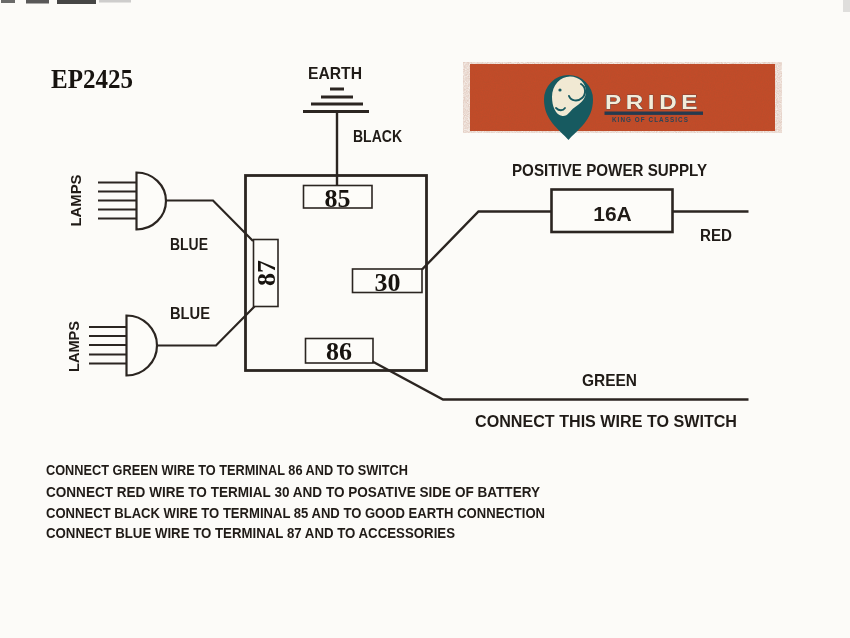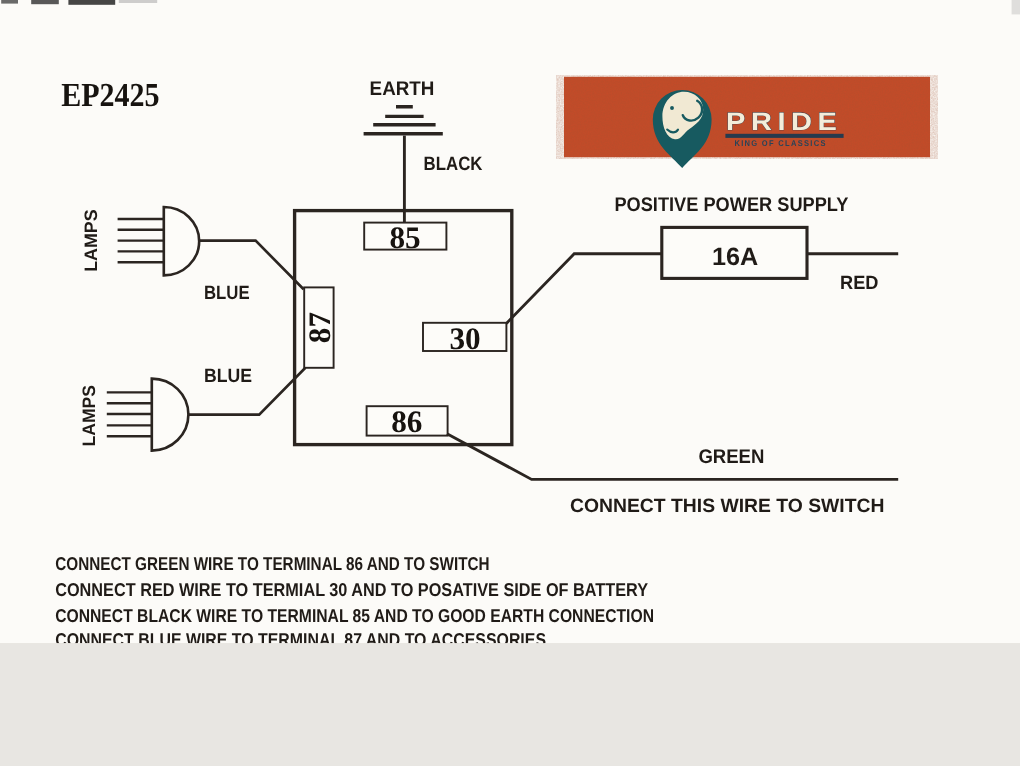--- a/index.html
+++ b/index.html
@@ -1,18 +1,18 @@
 <!DOCTYPE html>
 <html><head>
 <meta charset="utf-8">
 <style>
   html,body{margin:0;padding:0;background:#e8e6e2;}
   .page{
     position:relative;
-    width:850px;height:536px;
+    width:850px;height:638px;
     background:#fcfbf8;
     overflow:hidden;
     font-family:"Liberation Sans", sans-serif;
   }
   svg{display:block;}
   .ln{stroke:#2b2521;fill:none;}
   .bx{stroke:#2b2521;fill:#fdfcf9;}
   .lbl{font-family:"Liberation Sans",sans-serif;font-weight:bold;fill:#201b17;}
   .num{font-family:"Liberation Serif",serif;font-weight:bold;fill:#17130f;}
 </style>

